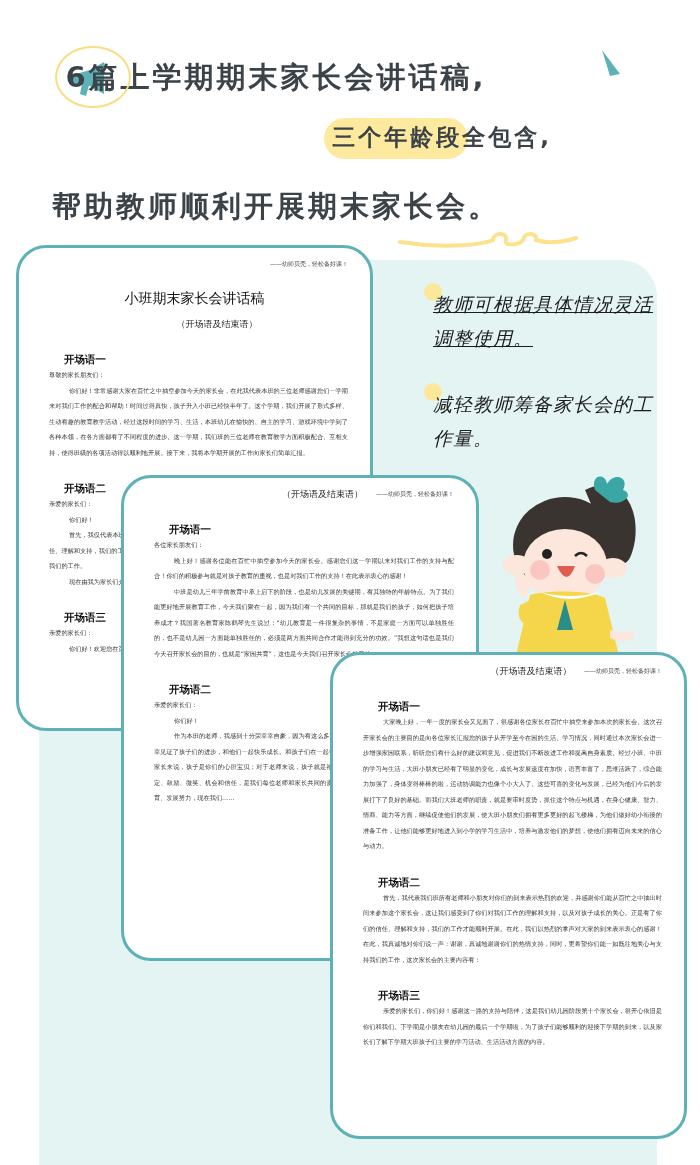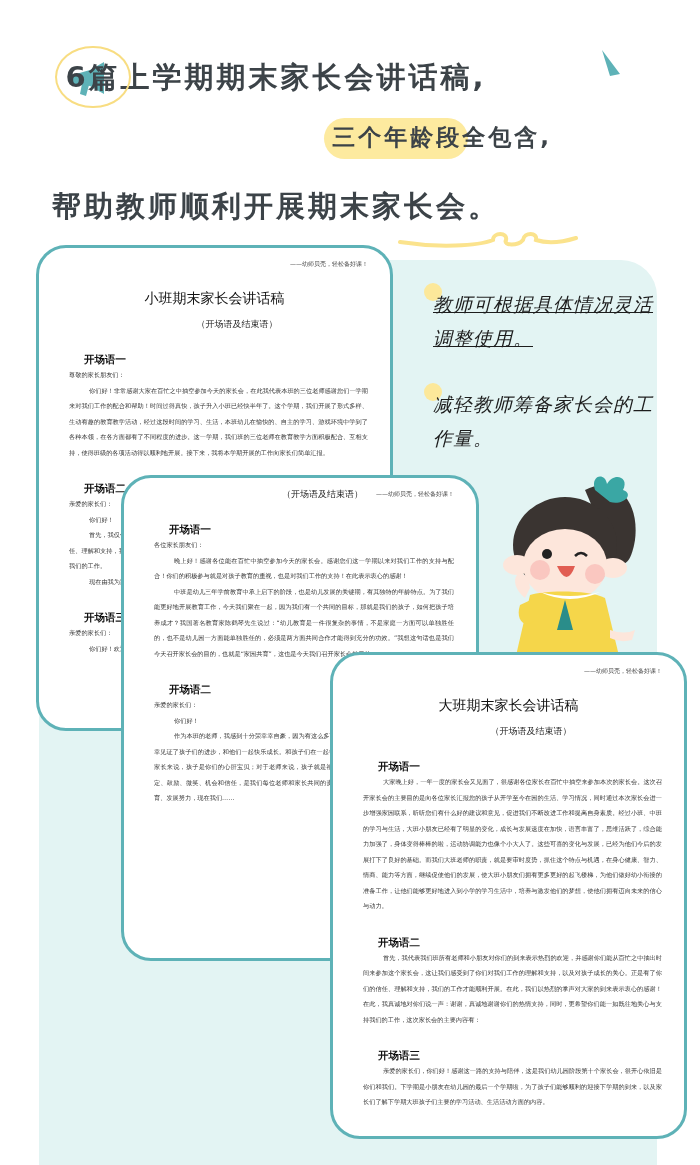--- a/index.html
+++ b/index.html
@@ -9,21 +9,21 @@
   .h2{top:122px;font-size:23px;text-align:right;}
   .h3{top:187px;font-size:29px;}
   .hl{position:relative;display:inline-block;}
   .yellow-blob{position:absolute;left:-8px;right:-6px;top:-4px;bottom:-6px;background:#fdea9f;border-radius:22px;z-index:-1;}
   .circle-mark{position:absolute;left:-10px;right:-10px;top:-12px;bottom:-10px;border:2px solid #f8dd82;border-radius:50%;}
   .megaphone{position:absolute;left:72px;top:60px;width:46px;height:38px;}
   .deco-tri{position:absolute;left:600px;top:48px;width:22px;height:30px;}
   .squiggle{position:absolute;left:398px;top:228px;width:180px;height:22px;}
   .panel{position:absolute;left:39px;top:260px;width:618px;height:905px;background:#e3f4f3;border-top-right-radius:36px;}
   .card{position:absolute;background:#fff;border:3px solid #5eb2b7;border-radius:30px;box-sizing:border-box;overflow:hidden;}
-  .card1{left:16px;top:245px;width:357px;height:486px;z-index:2;margin-left:20px;}
+  .card1{left:16px;top:245px;width:357px;height:486px;z-index:2;}
   .card2{left:121px;top:475px;width:358px;height:486px;z-index:3;}
   .card3{left:330px;top:652px;width:357px;height:487px;z-index:4;}
   .tagline{position:absolute;right:22px;top:12px;font-size:6px;color:#444;}
   .doc-title{text-align:center;font-size:14px;margin-top:42px;color:#111;}
   .doc-sub{text-align:center;font-size:9px;margin-top:10px;color:#222;padding-left:45px;}
   .sec-title{font-size:10.5px;font-weight:bold;margin:0;padding-left:45px;color:#111;}
   .para{font-size:6.2px;line-height:15.5px;color:#333;padding:0 22px 0 30px;margin:0;text-align:justify;}
   .indent{text-indent:20px;}
   .sec{margin-top:22px;}
   .sec:first-of-type{margin-top:36px;}
@@ -119,21 +119,20 @@
   <div class="sec">
     <p class="sec-title">开场语二</p>
     <p class="para">亲爱的家长们：</p>
     <p class="para indent">你们好！</p>
     <p class="para indent">作为本班的老师，我感到十分荣幸幸自豪，因为有这么多可爱的孩子们。在和孩子们相处的日子里，有幸见证了孩子们的进步，和他们一起快乐成长。和孩子们在一起学习、游戏，每一件事我们都亲力亲为。对于家长来说，孩子是你们的心肝宝贝；对于老师来说，孩子就是祖国的未来。孩子需要关爱、呵护、理解、肯定、鼓励、微笑、机会和信任，是我们每位老师和家长共同的责任。今天我们相聚在一起，共同为孩子的教育、发展努力，现在我们……</p>
   </div>
 </div>
 
 <div class="card card3">
   <div class="tagline">——幼师贝壳，轻松备好课！</div>
-  <div class="doc-title">大班期末家长会讲话稿</div>
   <div class="doc-sub">（开场语及结束语）</div>
   <div class="sec">
     <p class="sec-title">开场语一</p>
     <p class="para indent">大家晚上好，一年一度的家长会又见面了，很感谢各位家长在百忙中抽空来参加本次的家长会。这次召开家长会的主要目的是向各位家长汇报您的孩子从开学至今在园的生活、学习情况，同时通过本次家长会进一步增强家园联系，听听您们有什么好的建议和意见，促进我们不断改进工作和提高自身素质。经过小班、中班的学习与生活，大班小朋友已经有了明显的变化，成长与发展速度在加快，语言丰富了，思维活跃了，综合能力加强了，身体变得棒棒的啦，运动协调能力也像个小大人了。这些可喜的变化与发展，已经为他们今后的发展打下了良好的基础。而我们大班老师的职责，就是要审时度势，抓住这个特点与机遇，在身心健康、智力、情商、能力等方面，继续促使他们的发展，使大班小朋友们拥有更多更好的起飞楼梯，为他们做好幼小衔接的准备工作，让他们能够更好地进入到小学的学习生活中，培养与激发他们的梦想，使他们拥有迈向未来的信心与动力。</p>
   </div>
   <div class="sec">
     <p class="sec-title">开场语二</p>
     <p class="para indent">首先，我代表我们班所有老师和小朋友对你们的到来表示热烈的欢迎，并感谢你们能从百忙之中抽出时间来参加这个家长会，这让我们感受到了你们对我们工作的理解和支持，以及对孩子成长的关心。正是有了你们的信任、理解和支持，我们的工作才能顺利开展。在此，我们以热烈的掌声对大家的到来表示衷心的感谢！在此，我真诚地对你们说一声：谢谢，真诚地谢谢你们的热情支持，同时，更希望你们能一如既往地关心与支持我们的工作，这次家长会的主要内容有：</p>
   </div>
   <div class="sec">

